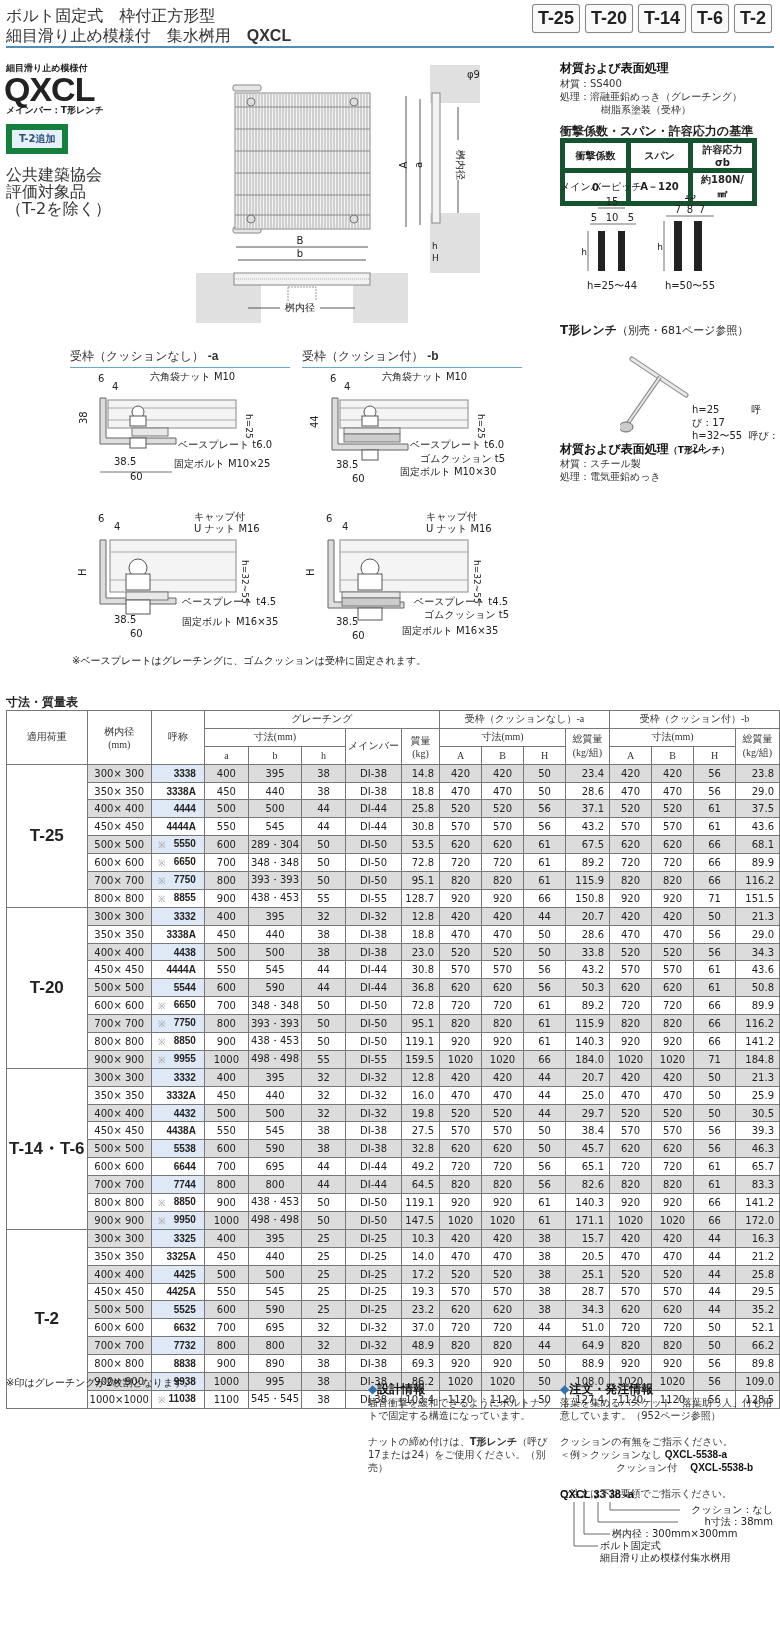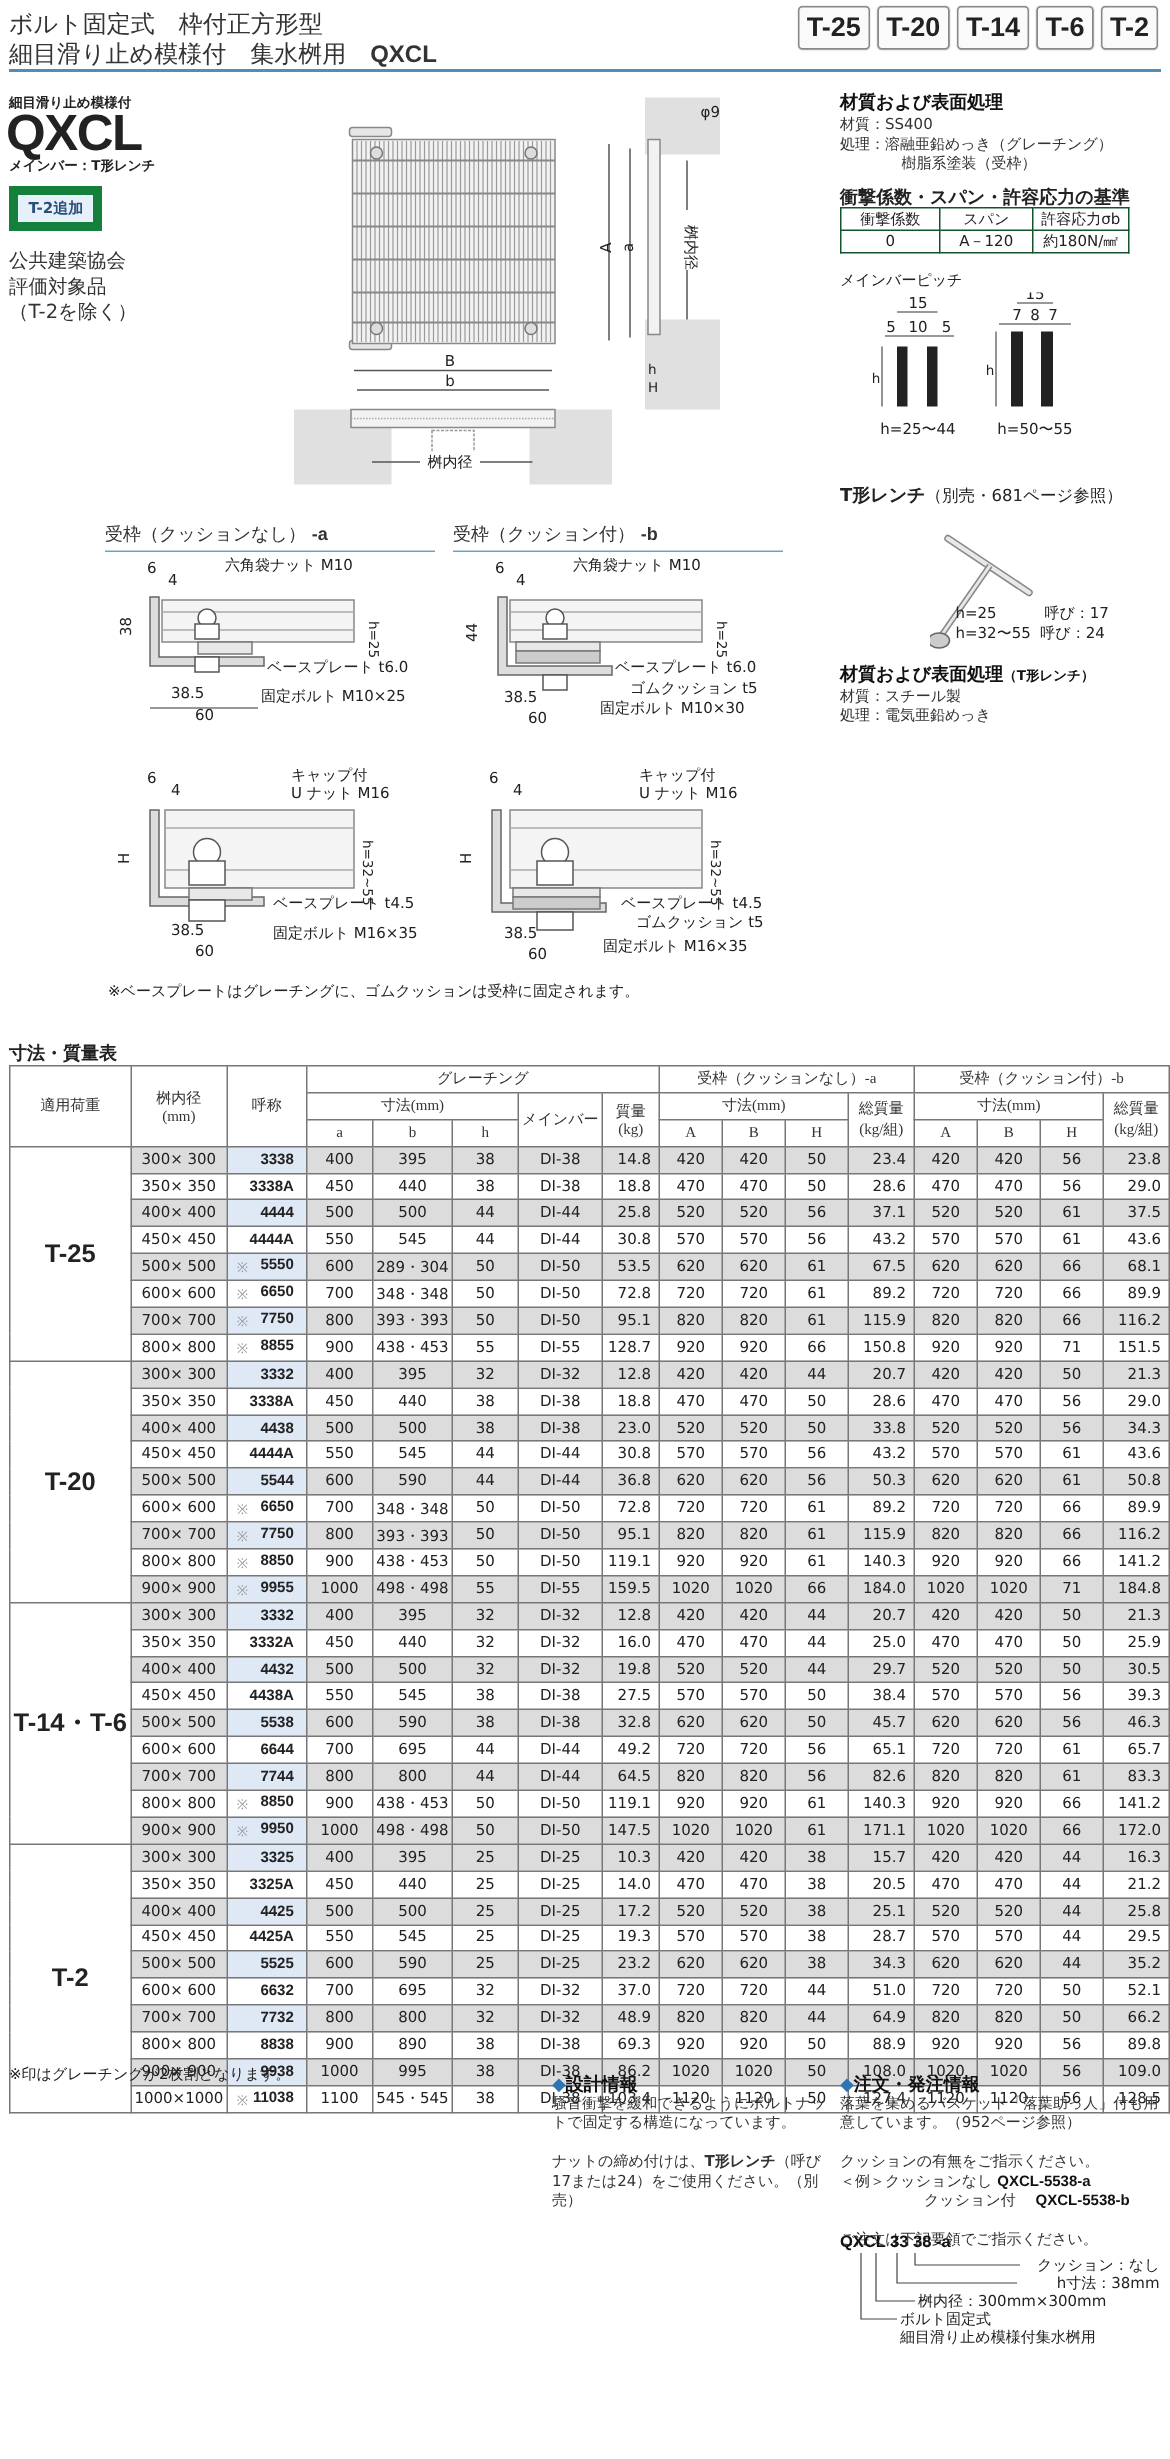--- a/index.html
+++ b/index.html
@@ -11,35 +11,35 @@
   .hdr-title { left: 6px; top: 6px; font-size: 16px; line-height: 20px; color: #333; }
   .hdr-title .bold { font-weight: bold; font-family: "Liberation Sans", sans-serif; }
   .hdr-rule { left: 6px; top: 46px; width: 768px; height: 2px; background: #4d8fb5; }
   .badges { right: 8px; top: 4px; display: flex; gap: 5px; }
   .badge { border: 1px solid #888; border-radius: 3px; padding: 3px 5px; font-family: "Liberation Sans", sans-serif; font-weight: bold; font-size: 18px; color: #222; background: #fafafa; box-shadow: 0 0 1px #aaa; }
 
   .sub-small { left: 6px; top: 62px; font-size: 9px; font-weight: bold; }
   .prod-name { left: 4px; top: 70px; font-size: 34px; font-weight: bold; font-family: "Liberation Sans", sans-serif; letter-spacing: -1px; }
   .mainbar { left: 6px; top: 104px; font-size: 9px; font-weight: bold; }
   .t2tag { left: 6px; top: 124px; border: 6px solid #15803d; background: #e6f0f8; padding: 2px 7px; font-size: 10px; font-weight: bold; color: #2a4f7a; }
-  .assoc { left: 6px; top: 166px; font-size: 13px; line-height: 17px; color: #333; }
+  .assoc { left: 6px; top: 166px; font-size: 16px; line-height: 17px; color: #333; }
 
   
   .info { left: 560px; top: 62px; font-size: 10px; line-height: 13px; color: #333; }
   .info h3 { font-size: 12px; color: #111; margin-bottom: 2px; }
   .info .indent { padding-left: 41px; }
   .std-title { left: 560px; top: 123px; font-size: 12px; font-weight: bold; }
   .std-table { left: 560px; top: 138px; border-collapse: collapse; font-size: 10px; }
-  .std-table td { border: 1px solid #14532d; padding: 0 4px; text-align: center; height: 12px; }
+  .std-table td { border: 5px solid #14532d; padding: 0 4px; text-align: center; height: 12px; font-weight: bold; }
   .std-table td:nth-child(1) { width: 66px; } .std-table td:nth-child(2) { width: 62px; } .std-table td:nth-child(3) { width: 64px; }
   .pitch-label { left: 560px; top: 180px; font-size: 10px; }
 
   .wrench-title { left: 560px; top: 322px; font-size: 11px; }
   .wrench-title b { font-size: 12px; }
-  .wrench-spec { left: 637px; top: 403px; font-size: 10px; line-height: 13px; }
+  .wrench-spec { left: 692px; top: 403px; font-size: 10px; line-height: 13px; }
   .wrench-mat { left: 560px; top: 443px; font-size: 10px; line-height: 13px; color: #333; }
   .wrench-mat h3 { font-size: 12px; color: #111; }
   .wrench-mat h3 small { font-size: 9px; }
 
   
   .sec-head { font-size: 12px; color: #333; border-bottom: 1.5px solid #6aa5c7; width: 220px; padding-bottom: 2px; }
   .sec-head b { font-family: "Liberation Sans", sans-serif; }
   .lbl { font-size: 10px; color: #222; white-space: nowrap; }
   .note-base { left: 72px; top: 654px; font-size: 10px; }
 

